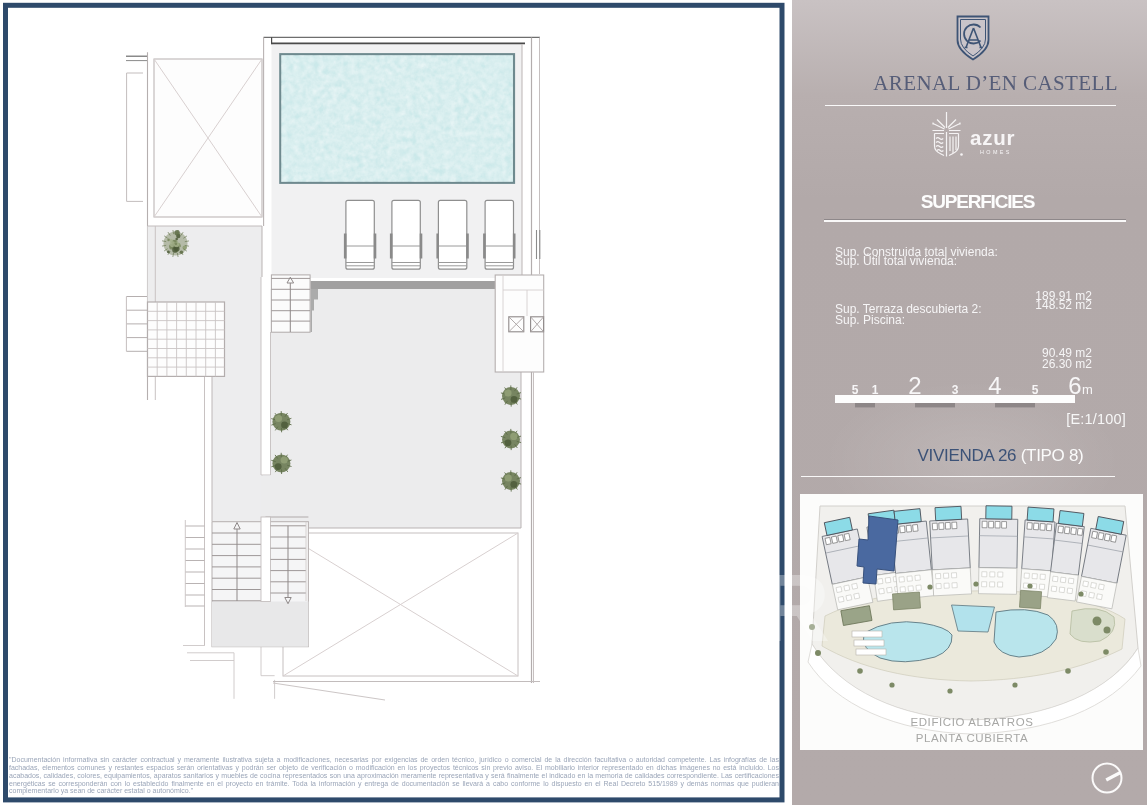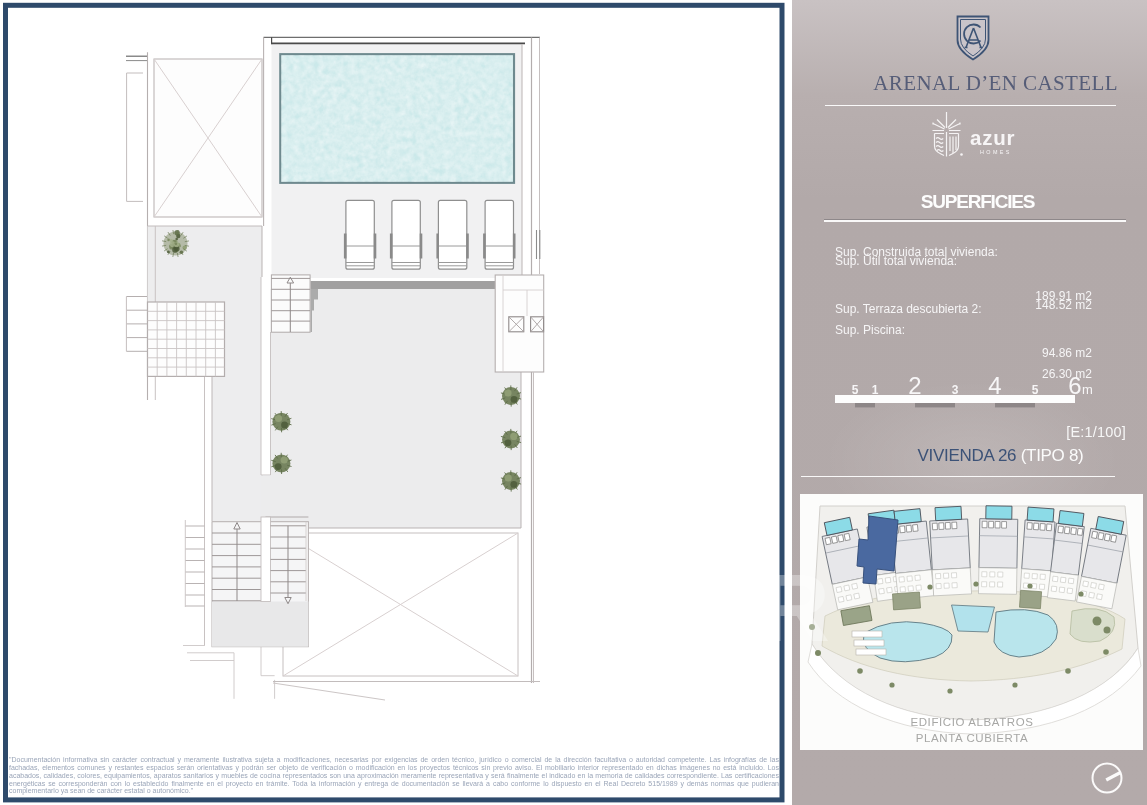--- a/index.html
+++ b/index.html
@@ -5,21 +5,21 @@
   html,body{margin:0;padding:0;}
   body{width:1147px;height:805px;background:#ffffff;font-family:"Liberation Sans",sans-serif;overflow:hidden;}
   #canvas{position:absolute;left:0;top:0;width:1147px;height:805px;overflow:hidden;background:#ffffff;}
   #planSvg{position:absolute;left:0;top:0;}
   #sidebar{position:absolute;left:792px;top:0;width:355px;height:805px;background:linear-gradient(180deg,#c9c2c3 0px,#b8afaf 95px,#b2a9a9 200px,#b3aaaa 100%);}
   .divider{position:absolute;background:rgba(255,255,255,0.92);height:2px;}
   #brandName{position:absolute;left:0;top:71px;width:326px;text-align:right;font-family:"Liberation Serif",serif;font-size:21px;letter-spacing:0.4px;color:#565d78;}
   #superficies{position:absolute;left:8px;top:191px;width:355px;text-align:center;font-family:"Liberation Sans",sans-serif;font-weight:bold;font-size:19px;letter-spacing:-1.2px;color:#fdfdfd;}
   .srow{position:absolute;left:43px;width:257px;color:#f6f5f6;font-size:12px;}
   .srow .v{position:absolute;right:0;top:0;margin-top:44px;}
-  #e100{position:absolute;right:21px;top:424px;color:#f7f7f7;font-size:14.5px;letter-spacing:0.2px;}
+  #e100{position:absolute;right:21px;top:411px;color:#f7f7f7;font-size:14.5px;letter-spacing:0.2px;}
   #vivienda{position:absolute;left:0;top:446px;width:417px;text-align:center;font-size:17px;letter-spacing:-0.3px;color:#fbfbfb;}
   #vivienda b{color:#3c5277;font-weight:normal;}
   #siteplan{position:absolute;left:8px;top:494px;}
   .disc{position:absolute;left:9px;top:756px;width:770px;font-size:7px;line-height:7.85px;color:#9aa5b8;text-align:justify;}
 </style>
 </head>
 <body>
 <div id="canvas">
 
 <svg id="planSvg" width="1147" height="805" viewBox="0 0 1147 805">
@@ -327,23 +327,23 @@
   </svg>
 
   <div id="superficies">SUPERFICIES</div>
 
   <div class="divider" style="left:32px;top:218.8px;width:302px;height:2.2px;border-top:1.4px solid #8e888a;"></div>
 
   <div class="srow" style="top:244.5px;">Sup. Construida total vivienda:<span class="v">189.91 m2</span></div>
 
   <div class="srow" style="top:254px;">Sup. Útil total vivienda:<span class="v">148.52 m2</span></div>
 
-  <div class="srow" style="top:302px;">Sup. Terraza descubierta 2:<span class="v">94.86 m2</span></div>
-
-  <div class="srow" style="top:323px;">Sup. Piscina:<span class="v">26.30 m2</span></div>
+  <div class="srow" style="top:302px;">Sup. Terraza descubierta 2:<span class="v">90.49 m2</span></div>
+
+  <div class="srow" style="top:313px;">Sup. Piscina:<span class="v">26.30 m2</span></div>
 
   <svg style="position:absolute;left:38px;top:368px" width="290" height="42" viewBox="0 0 290 42">
     <g fill="#f7f6f7" font-family="Liberation Sans,sans-serif">
       <text x="25" y="26" text-anchor="middle" font-size="12" font-weight="bold">5</text>
       <text x="45" y="26" text-anchor="middle" font-size="12" font-weight="bold">1</text>
       <text x="85" y="26" text-anchor="middle" font-size="24">2</text>
       <text x="125" y="26" text-anchor="middle" font-size="12" font-weight="bold">3</text>
       <text x="165" y="26" text-anchor="middle" font-size="24">4</text>
       <text x="205" y="26" text-anchor="middle" font-size="12" font-weight="bold">5</text>
       <text x="245" y="26" text-anchor="middle" font-size="24">6</text>

